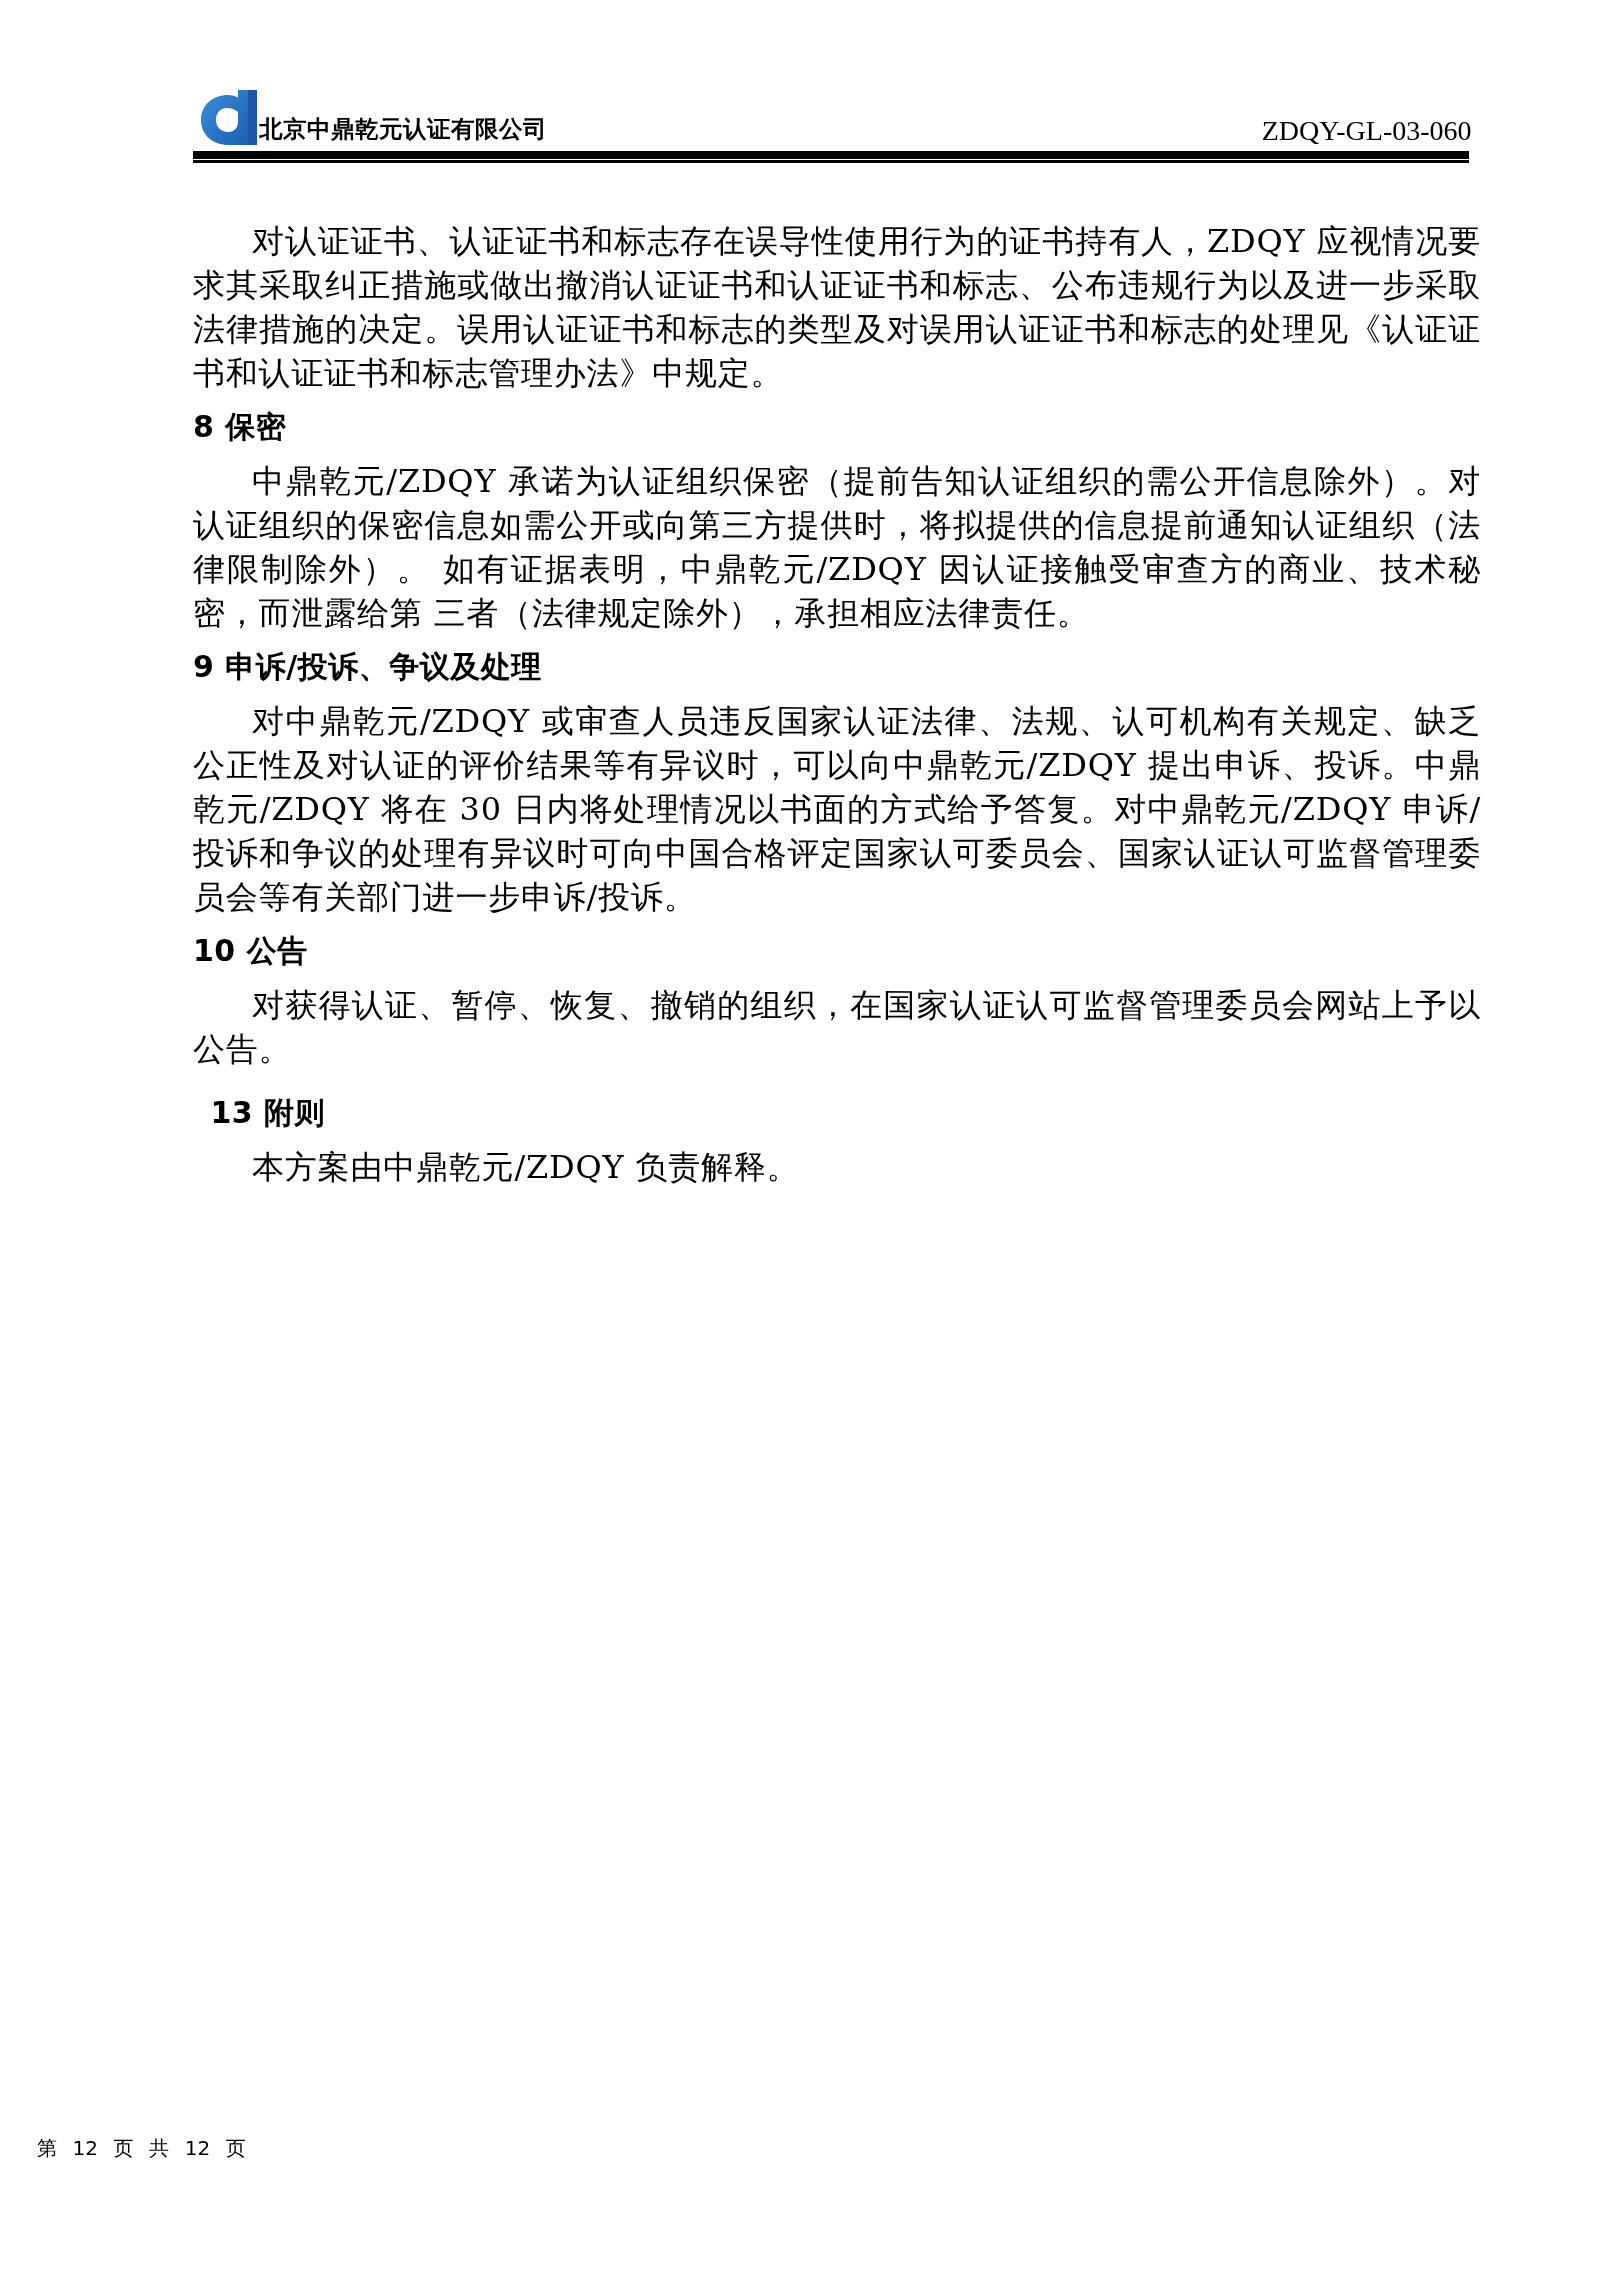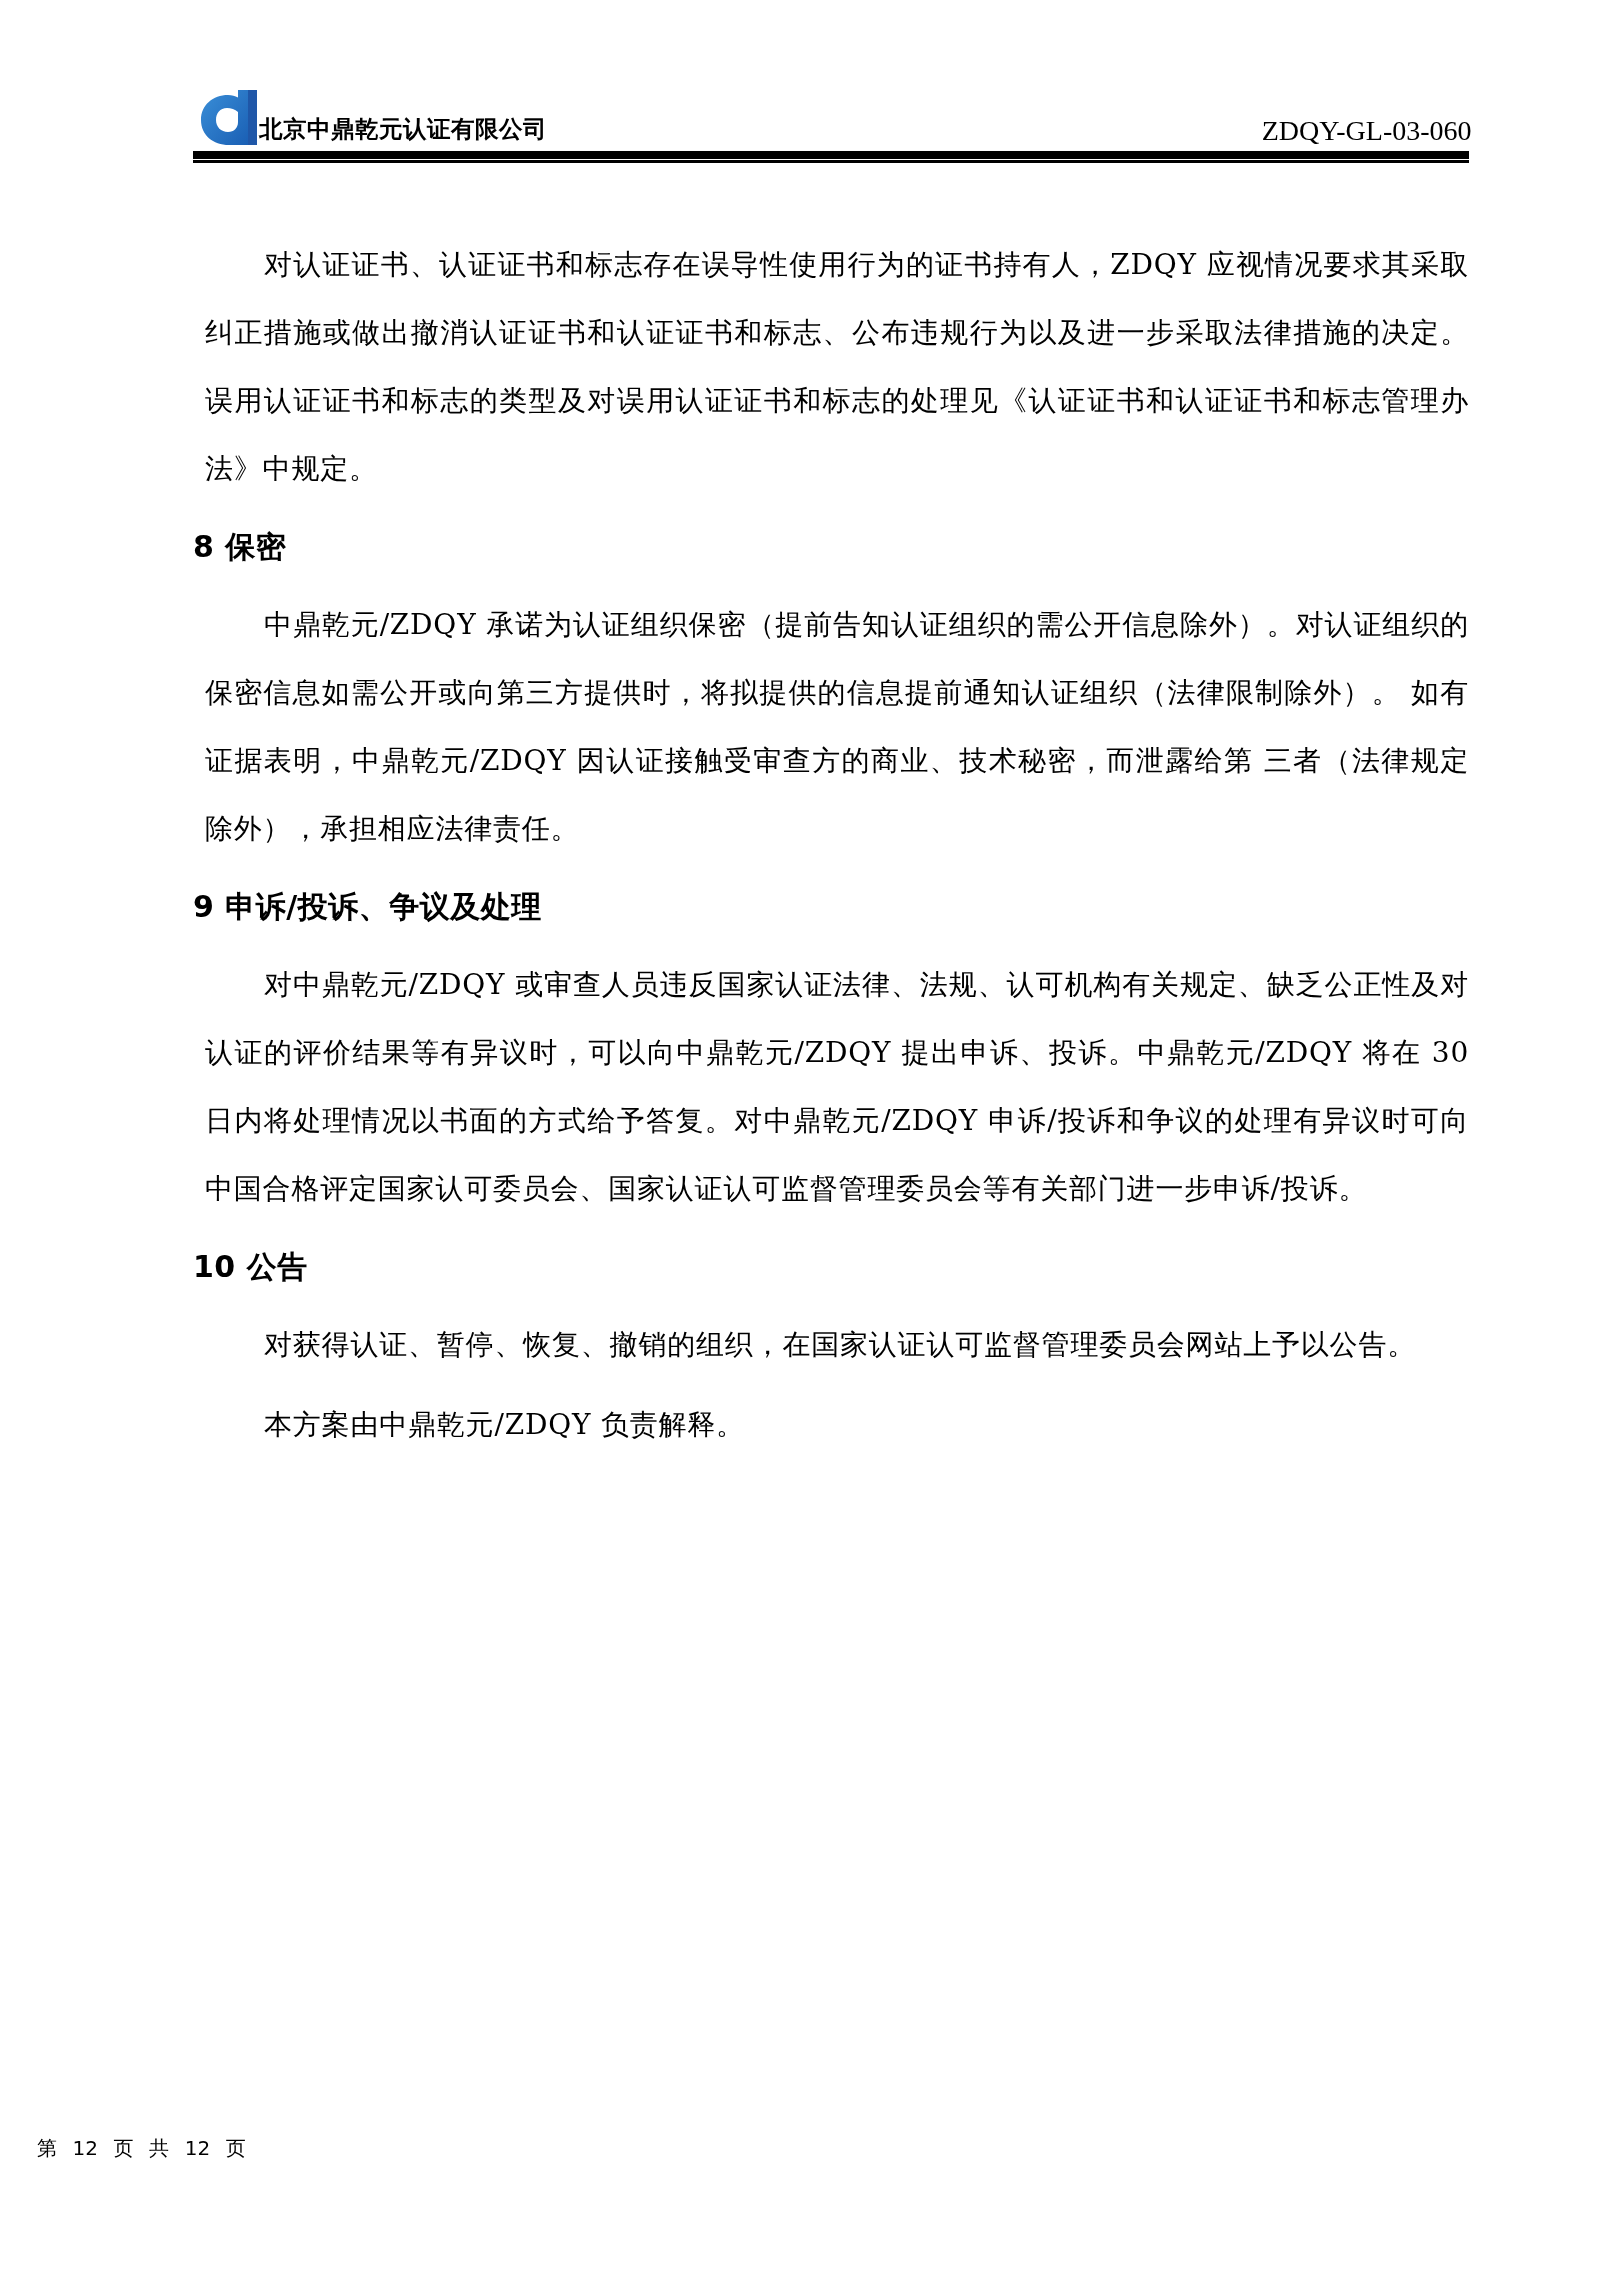--- a/index.html
+++ b/index.html
@@ -12,22 +12,22 @@
   .logo { position: absolute; left: 5.1px; top: 10.2px; width: 60px; height: 60px; }
   .company { position: absolute; left: 66px; top: 37px; font-family: "DejaVu Sans", "Liberation Sans", sans-serif;
              font-size: 23.5px; font-weight: bold; letter-spacing: 0.5px; line-height: 31px; white-space: nowrap; }
   .doc-code { position: absolute; right: -2.6px; top: 39px; font-family: "Liberation Serif", "DejaVu Serif", serif;
               font-size: 28px; line-height: 29px; white-space: nowrap; }
   .rule-thick { position: absolute; left: 0; top: 74px; width: 1276px; height: 8.2px; background: #000; }
   .rule-thin { position: absolute; left: 0; top: 83px; width: 1276px; height: 2.6px; background: #000; }
 
   
   .content { position: absolute; left: 193px; top: 219px; width: 1288px; }
-  .para { font-size: 28px; line-height: 68px; text-align: justify; text-justify: inter-character;
-          letter-spacing: 0.8px; margin: 12px; word-break: break-all; }
+  .para { font-size: 32px; line-height: 44px; text-align: justify; text-justify: inter-character;
+          letter-spacing: 0.8px; margin: 0; word-break: break-all; }
   .para.indent { text-indent: 59px; }
   .heading { font-family: "DejaVu Sans", "Liberation Sans", sans-serif; font-weight: bold; font-size: 30px;
              line-height: 64px; margin: 0; letter-spacing: 0.5px; }
   .heading.h13 { padding-left: 17.4px; margin-top: 10.2px; }
 
   .footer { position: absolute; left: 0; width: 1623px; top: 2133px; text-align: left;
             font-family: "DejaVu Sans", "Liberation Sans", sans-serif; font-size: 20px; line-height: 31px;
             word-spacing: 9.2px; padding-left: 37px; }
 </style>
 </head>
@@ -57,18 +57,19 @@
 
     <h2 class="heading">8 保密</h2>
     <p class="para indent">中鼎乾元/ZDQY 承诺为认证组织保密（提前告知认证组织的需公开信息除外）。对认证组织的保密信息如需公开或向第三方提供时，将拟提供的信息提前通知认证组织（法律限制除外）。 如有证据表明，中鼎乾元/ZDQY 因认证接触受审查方的商业、技术秘密，而泄露给第 三者（法律规定除外），承担相应法律责任。</p>
 
     <h2 class="heading">9 申诉/投诉、争议及处理</h2>
     <p class="para indent">对中鼎乾元/ZDQY 或审查人员违反国家认证法律、法规、认可机构有关规定、缺乏公正性及对认证的评价结果等有异议时，可以向中鼎乾元/ZDQY 提出申诉、投诉。中鼎乾元/ZDQY 将在 30 日内将处理情况以书面的方式给予答复。对中鼎乾元/ZDQY 申诉/投诉和争议的处理有异议时可向中国合格评定国家认可委员会、国家认证认可监督管理委员会等有关部门进一步申诉/投诉。</p>
 
     <h2 class="heading">10 公告</h2>
     <p class="para indent">对获得认证、暂停、恢复、撤销的组织，在国家认证认可监督管理委员会网站上予以公告。</p>
 
+    <h2 class="heading h13">13 附则</h2>
     <p class="para indent">本方案由中鼎乾元/ZDQY 负责解释。</p>
   </div>
 
   <div class="footer">第 12 页 共 12 页</div>
 </div>
 
 
 </body></html>

